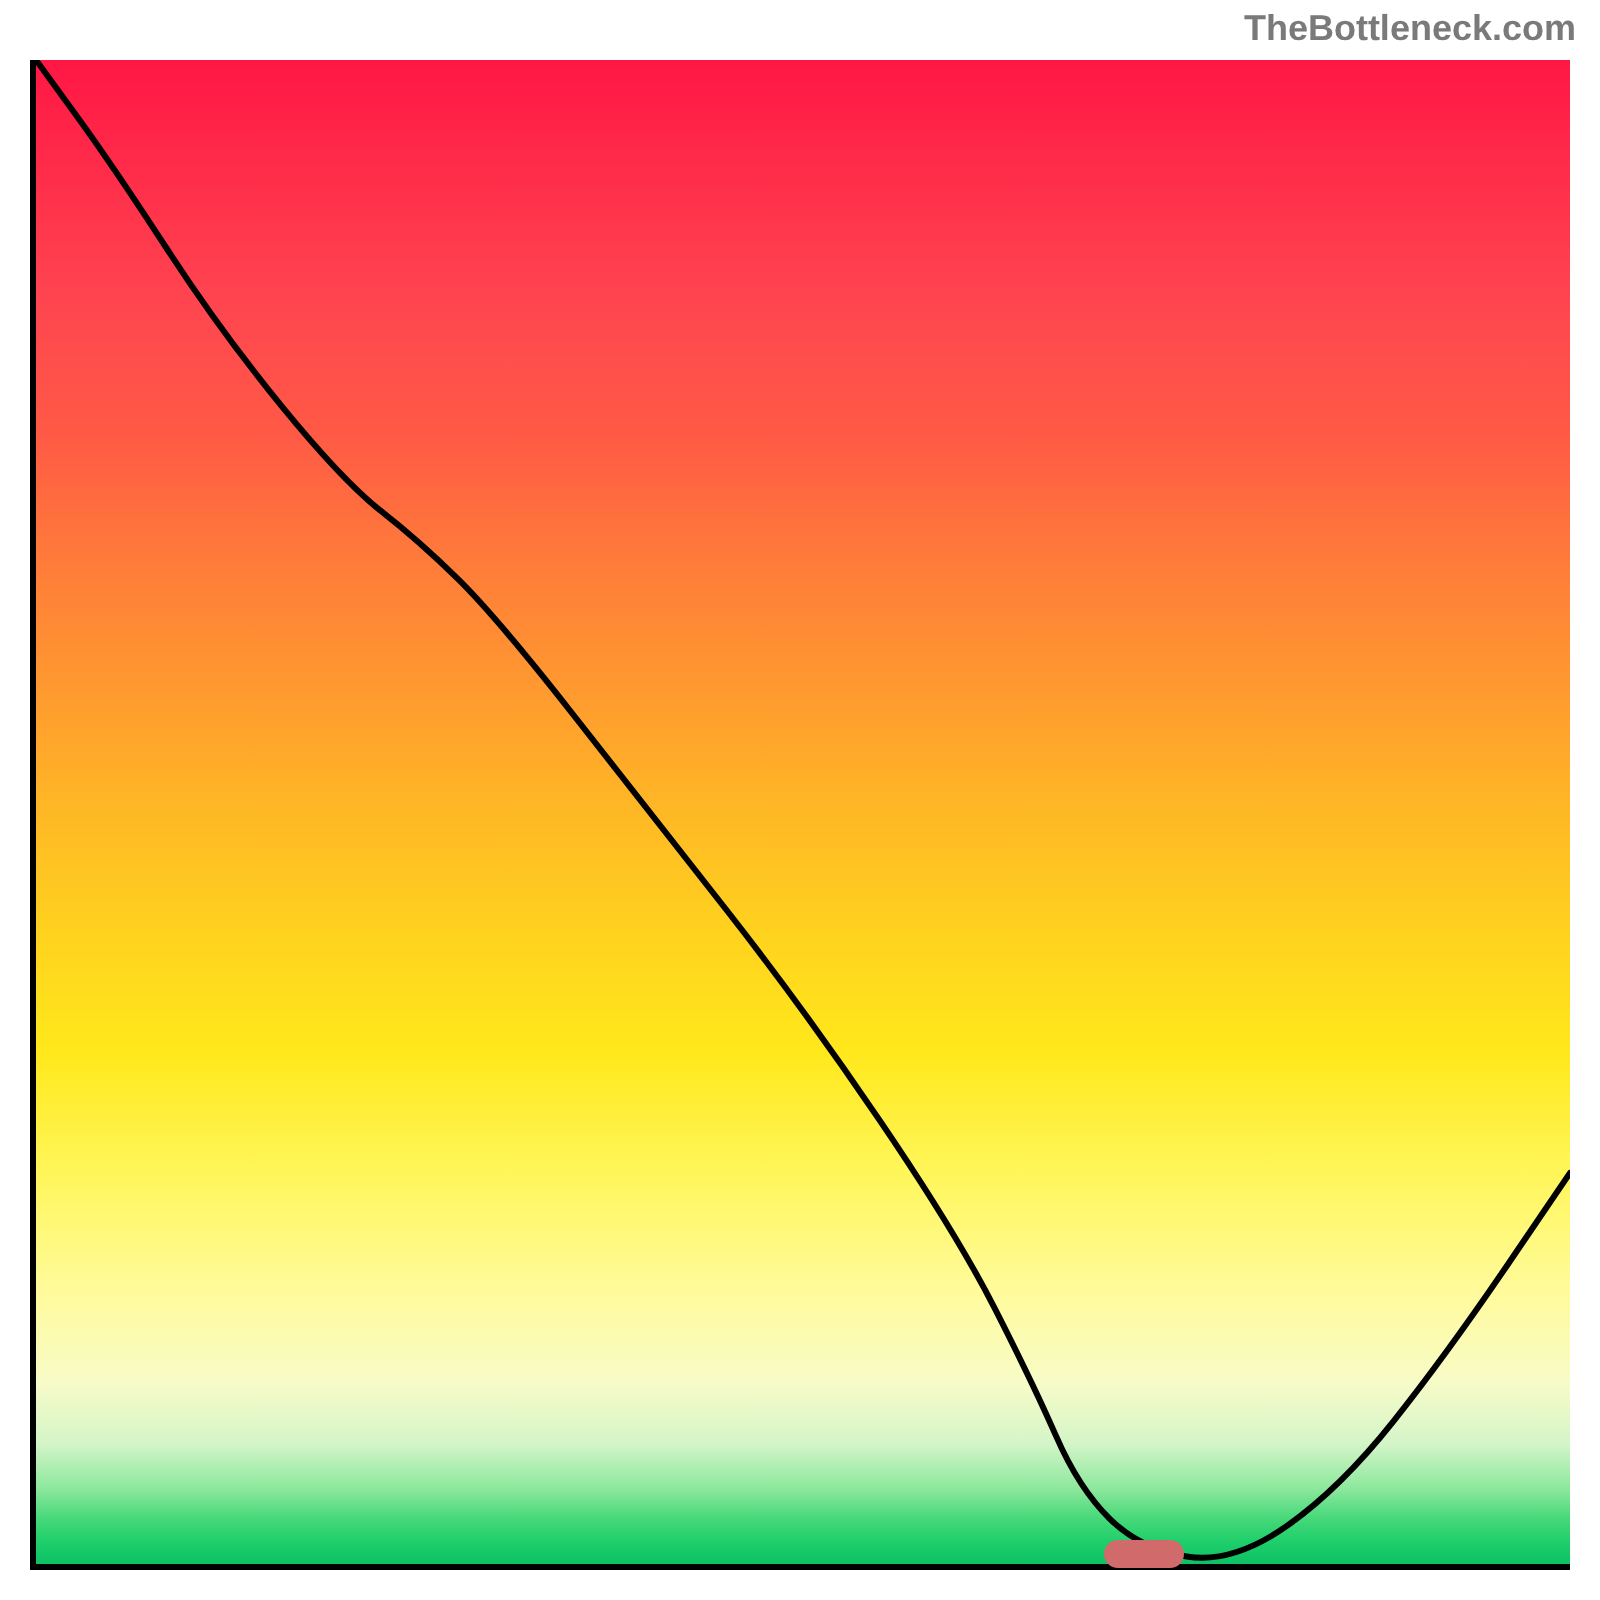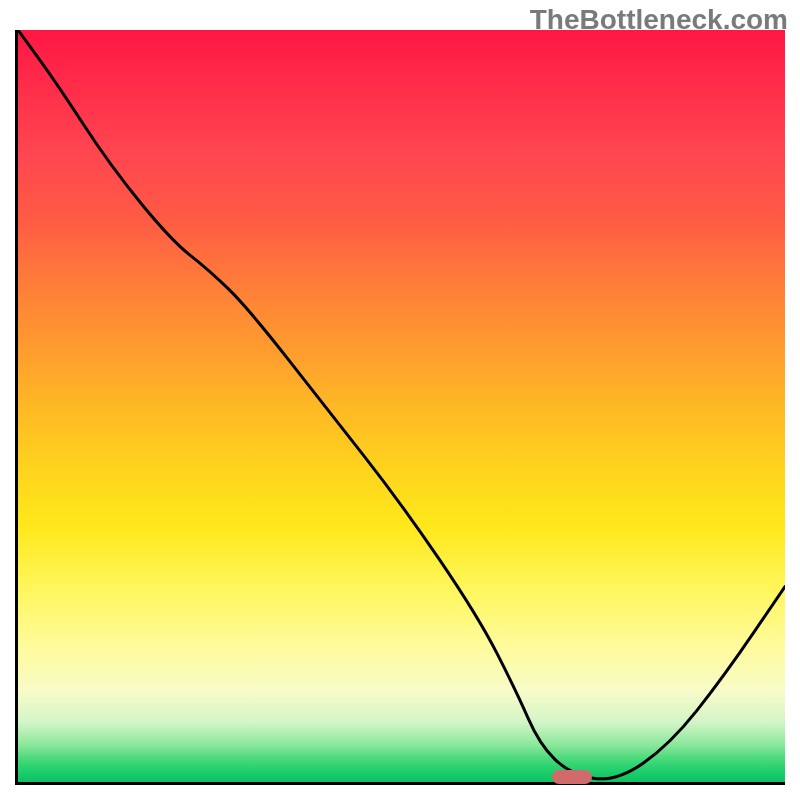--- a/index.html
+++ b/index.html
@@ -53,21 +53,21 @@
     height: 14px;
     background: #d16a6a;
     border-radius: 7px;
     transform: translate(-50%, -50%);
   }
   .watermark {
     position: absolute;
     top: 4px;
     right: 12px;
     font-family: Arial, sans-serif;
-    font-size: 28px;
+    font-size: 18px;
     font-weight: bold;
     color: #7a7a7a;
   }
 </style>
 </head>
 <body>
 
 <div class="chart-container">
   <div class="watermark">TheBottleneck.com</div>
 

